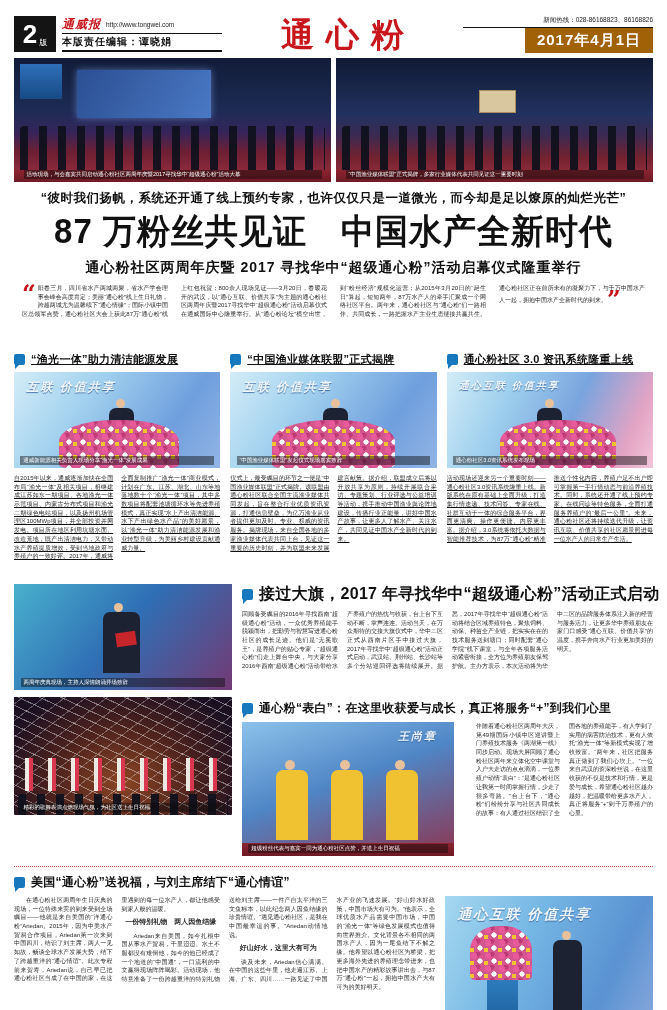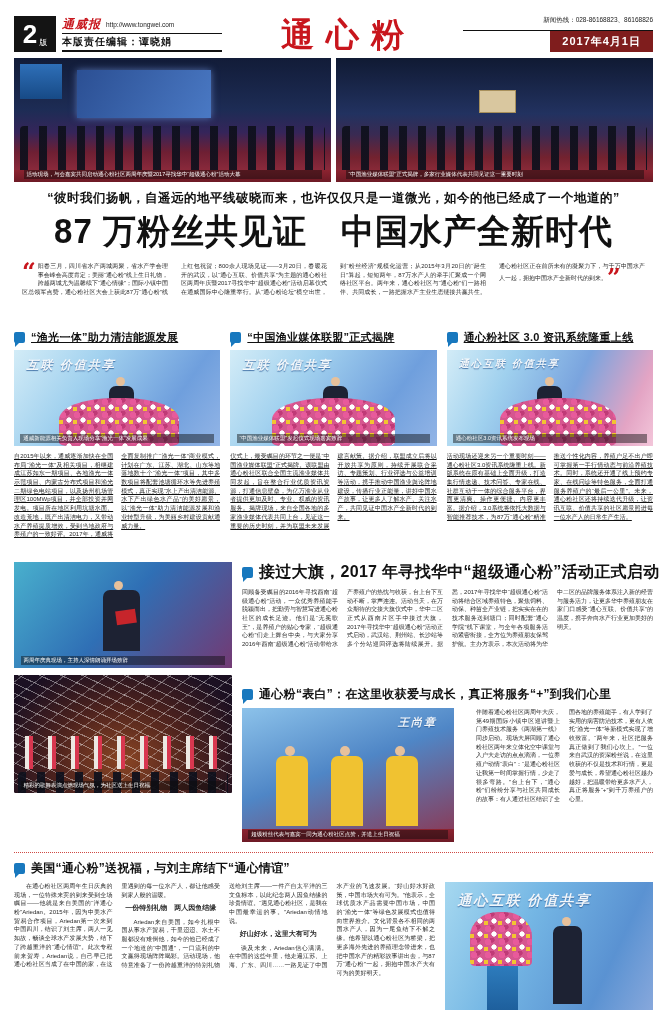--- a/index.html
+++ b/index.html
@@ -14,21 +14,21 @@
   .mast-left{width:160px;display:flex;flex-direction:column;margin-left:6px;border-bottom:2px solid #111;}
   .mast-left .r1{flex:1;display:flex;align-items:center;gap:5px;border-bottom:1.5px solid #111;}
   .paper-logo{color:#c8161d;font-family:"DejaVu Serif",serif;font-style:italic;font-weight:bold;font-size:12px;letter-spacing:1px;}
   .paper-url{font-size:6.5px;color:#222;}
   .mast-left .r2{flex:1;display:flex;align-items:center;font-size:10px;font-weight:bold;letter-spacing:1px;}
   .mast-center{flex:1;display:flex;align-items:center;justify-content:center;}
   .sec-title{color:#c8161d;font-size:33px;font-weight:bold;letter-spacing:12px;text-indent:12px;line-height:1;}
   .mast-right{width:190px;display:flex;flex-direction:column;}
   .mast-right .r1{flex:1;display:flex;align-items:flex-start;justify-content:flex-end;font-size:6.5px;color:#222;border-bottom:1.5px solid #111;padding-bottom:2px;}
   .mast-right .r2{flex:1;display:flex;align-items:center;justify-content:flex-end;}
-  .date-box{background:#7f1d1d;color:#fff;font-size:11px;font-weight:bold;padding:3px 12px;letter-spacing:1px;}
+  .date-box{background:#a16207;color:#fff;font-size:15px;font-weight:bold;padding:3px 12px;letter-spacing:1px;}
   
   .photo{position:relative;overflow:hidden;background:#223;}
   .photo .backdrop{position:absolute;inset:0;}
   .photo .people{position:absolute;left:2%;right:2%;bottom:9%;height:36%;
       background:repeating-linear-gradient(90deg,rgba(14,16,28,.92) 0 8px,rgba(14,16,28,0) 8px 19px);
       border-radius:4px 4px 0 0;}
   .photo .floor{position:absolute;left:0;right:0;bottom:0;height:10%;background:linear-gradient(180deg,#8c2330,#6d1a25);}
   .photo .screen{position:absolute;top:10%;left:20%;width:42%;height:38%;background:linear-gradient(120deg,#2b4f93,#4a79c4);box-shadow:0 0 7px rgba(130,170,255,.55);}
   .photo .plaque{position:absolute;top:26%;left:45%;width:11%;height:17%;background:#d9c79f;border:1px solid #a8905c;}
   .photo figcaption, .photo .cap{position:absolute;left:3%;right:3%;bottom:3px;
@@ -88,21 +88,21 @@
   .trio-cell{flex:1;min-width:0;}
   .trio-cell .photo{height:96px;}
   .trio-cell .body-txt{margin-top:6px;height:100px;column-count:2;column-gap:8px;}
   
   .midgrid{display:flex;gap:10px;margin:10px 6px 0;}
   .left-col{width:218px;flex:0 0 auto;display:flex;flex-direction:column;gap:7px;}
   .left-col .photo.p1{height:106px;}
   .left-col .photo.p2{height:118px;}
   .mid-right{flex:1;min-width:0;}
   .s4-body{height:78px;column-count:4;column-gap:9px;}
-  .s5{margin-top:20px;}
+  .s5{margin-top:12px;}
   .s5-row{display:flex;gap:22px;}
   .s5-row .photo{width:212px;height:134px;flex:0 0 auto;}
   .s5-body{flex:1;height:134px;column-count:2;column-gap:9px;}
   
   .usa{margin:10px 6px 0;border-top:1px dotted #cf4a44;padding-top:7px;}
   .usa-row{display:flex;gap:10px;}
   .usa-body{flex:1;height:136px;column-count:4;column-gap:9px;}
   .usa-row .photo{width:208px;height:136px;flex:0 0 auto;}
 </style>
 </head>
@@ -148,22 +148,23 @@
     </figure>
     <figure class="photo art-conf" style="margin:0;">
       <div class="backdrop"></div>
       <div class="plaque"></div>
       <div class="people"></div>
       <div class="floor"></div>
       <figcaption>“中国渔业媒体联盟”正式揭牌，多家行业媒体代表共同见证这一重要时刻</figcaption>
     </figure>
   </div>
 
-  <div class="kicker">“彼时我们扬帆，自遥远的地平线破晓而来，也许仅仅只是一道微光，如今的他已经成了一个地道的”</div>
+  <div class="kicker">“彼时我们扬帆，系统还开通了线上预约专家，也许仅仅只是一道微光，而今却是足以燎原的灿烂光芒”</div>
   <h1 class="headline">87 万粉丝共见证　中国水产全新时代</h1>
+  <div class="subhead">通心粉社区两周年庆暨 2017 寻找华中“超级通心粉”活动启幕仪式隆重举行</div>
   <div class="lead">
     <span class="q open">“</span><span>阳春三月，四川省水产两城两聚，省水产学会理事会峰会高度肯定；美丽“通心粉”线上生日礼物，跨越两城尤为温馨续下“通心情缘”；国际小镇中国区总领军点赞，通心粉社区大会上获此87万“通心粉”线上红包祝贺；800余人现场见证——3月20日，春暖花开的武汉，以“通心互联、价值共享”为主题的通心粉社区两周年庆暨2017寻找华中“超级通心粉”活动启幕仪式在通威国际中心隆重举行。从“通心粉论坛”横空出世，到“粉丝经济”规模化运营；从2015年3月20日的“诞生日”算起，短短两年，87万水产人的牵手汇聚成一个网络社区平台。两年来，通心粉社区与“通心粉”们一路相伴、共同成长，一路把握水产主业生态链接共赢共生。通心粉社区正在前所未有的凝聚力下，与千万中国水产人一起，拥抱中国水产全新时代的到来。</span><span class="q close">”</span>
   </div>
 
   <div class="trio">
     <section class="trio-cell">
       <div class="sec-head">
         <span class="bubble"></span>
         <h3>“渔光一体”助力清洁能源发展</h3>
       </div>

